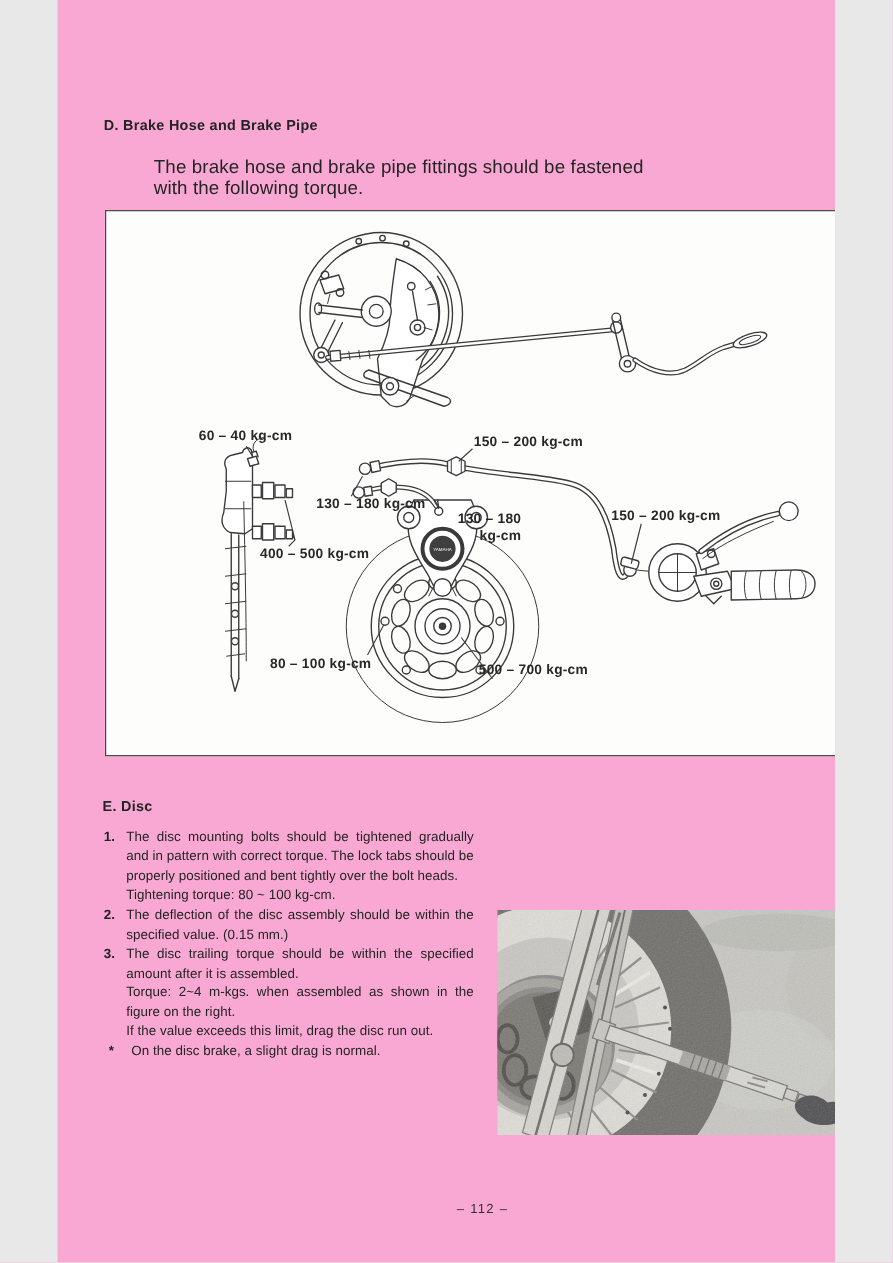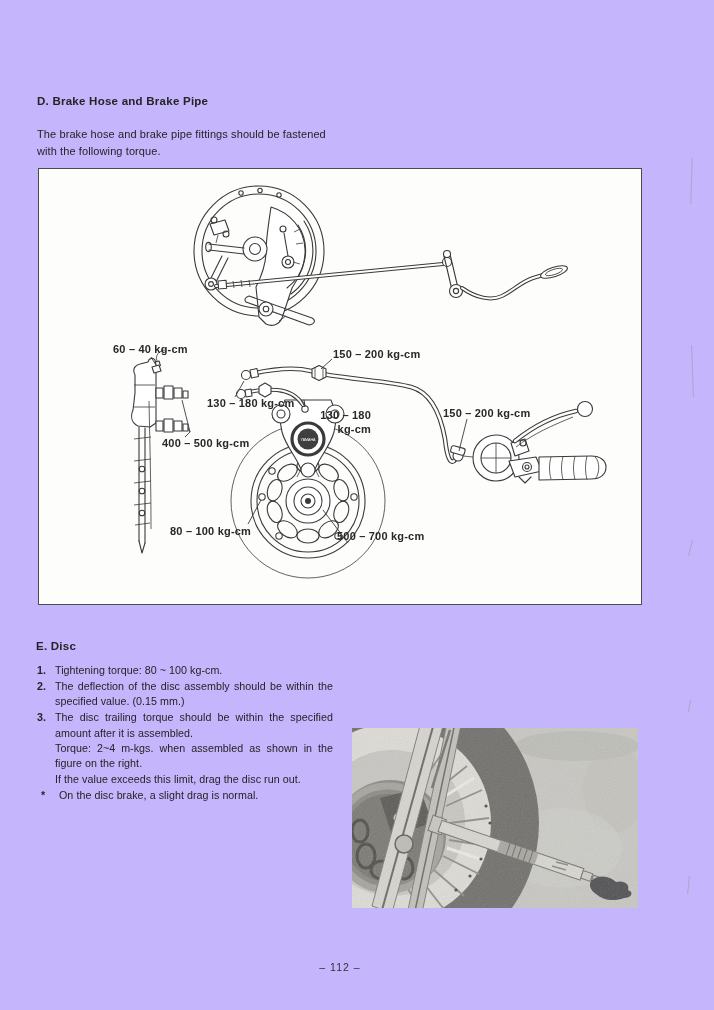--- a/index.html
+++ b/index.html
@@ -1,23 +1,23 @@
 <!DOCTYPE html>
 <html><head>
 <meta charset="utf-8">
 <style>
   html,body { margin:0; padding:0; background:#e8e8e8; }
   .page {
-    position:relative; width:714px; height:1010px; margin:0 auto;
-    background:#c4b5fd; overflow:hidden;
+    position:relative; width:622px; height:1010px; margin:0 auto;
+    background:#f9a8d4; overflow:hidden;
     font-family:"Liberation Sans", sans-serif; color:#242424;
   }
   .abs { position:absolute; }
   .h1 { font-size:11.5px; font-weight:bold; letter-spacing:.25px; white-space:nowrap; }
-  .bodyline { font-size:11px; line-height:16px; white-space:nowrap; letter-spacing:.1px; }
+  .bodyline { font-size:15px; line-height:16px; white-space:nowrap; letter-spacing:.1px;margin-left:40px; }
 
   
   .figure-frame {
     position:absolute; left:38px; top:168px; width:604px; height:437px;
     border:1.6px solid #4b4b4b; background:#fdfdfc; box-sizing:border-box;
   }
   .figure-frame svg.diagram { position:absolute; left:0; top:0; }
   .tl {
     position:absolute; font-size:11px; font-weight:bold; color:#282828;
     letter-spacing:.2px; white-space:nowrap; line-height:12px;
@@ -238,20 +238,21 @@
     <div class="tl" style="left:131px; top:356px;">80 – 100 kg-cm</div>
     <div class="tl" style="left:298px; top:361px;">500 – 700 kg-cm</div>
   </div>
 
   <div class="abs h1" style="left:36px; top:640px;">E. Disc</div>
 
   <div class="list">
     <div class="item">
       <div class="marker">1.</div>
       <div class="itext">
+        <p>The disc mounting bolts should be tightened gradually and in pattern with correct torque. The lock tabs should be properly positioned and bent tightly over the bolt heads.</p>
         <p>Tightening torque: 80 ~ 100 kg-cm.</p>
       </div>
     </div>
     <div class="item">
       <div class="marker">2.</div>
       <div class="itext">
         <p>The deflection of the disc assembly should be within the specified value. (0.15 mm.)</p>
       </div>
     </div>
     <div class="item">

